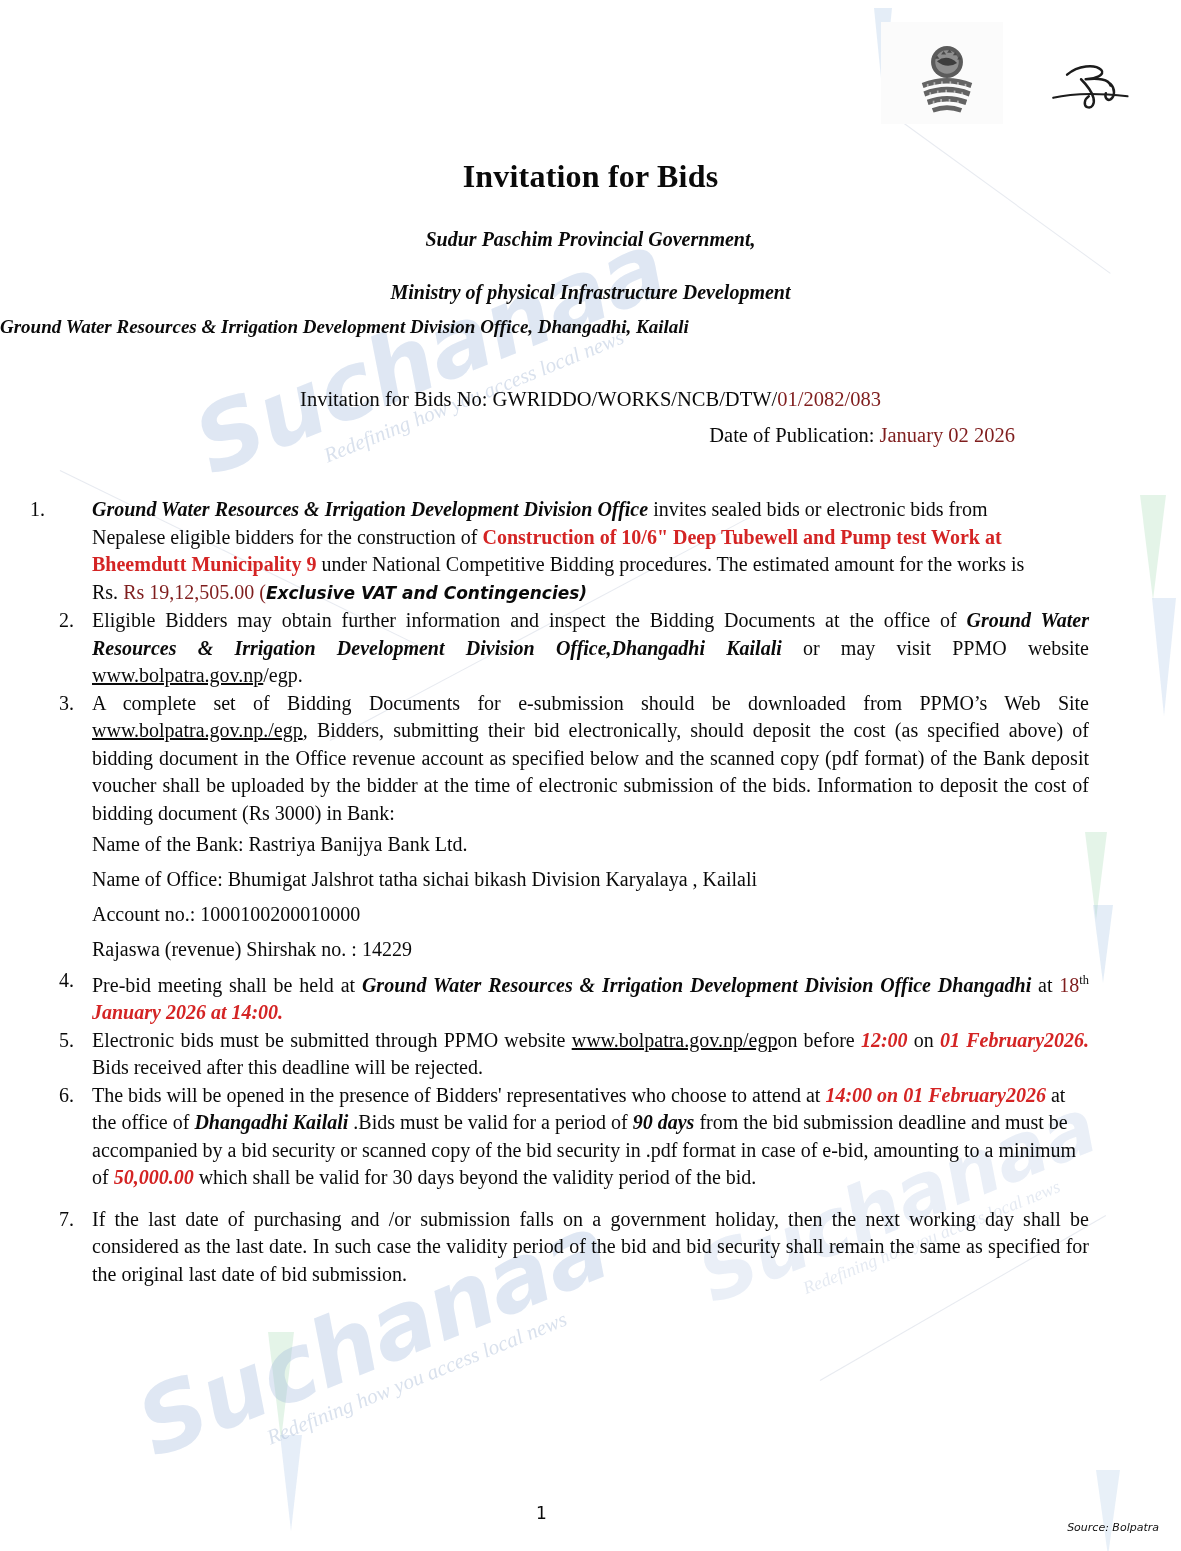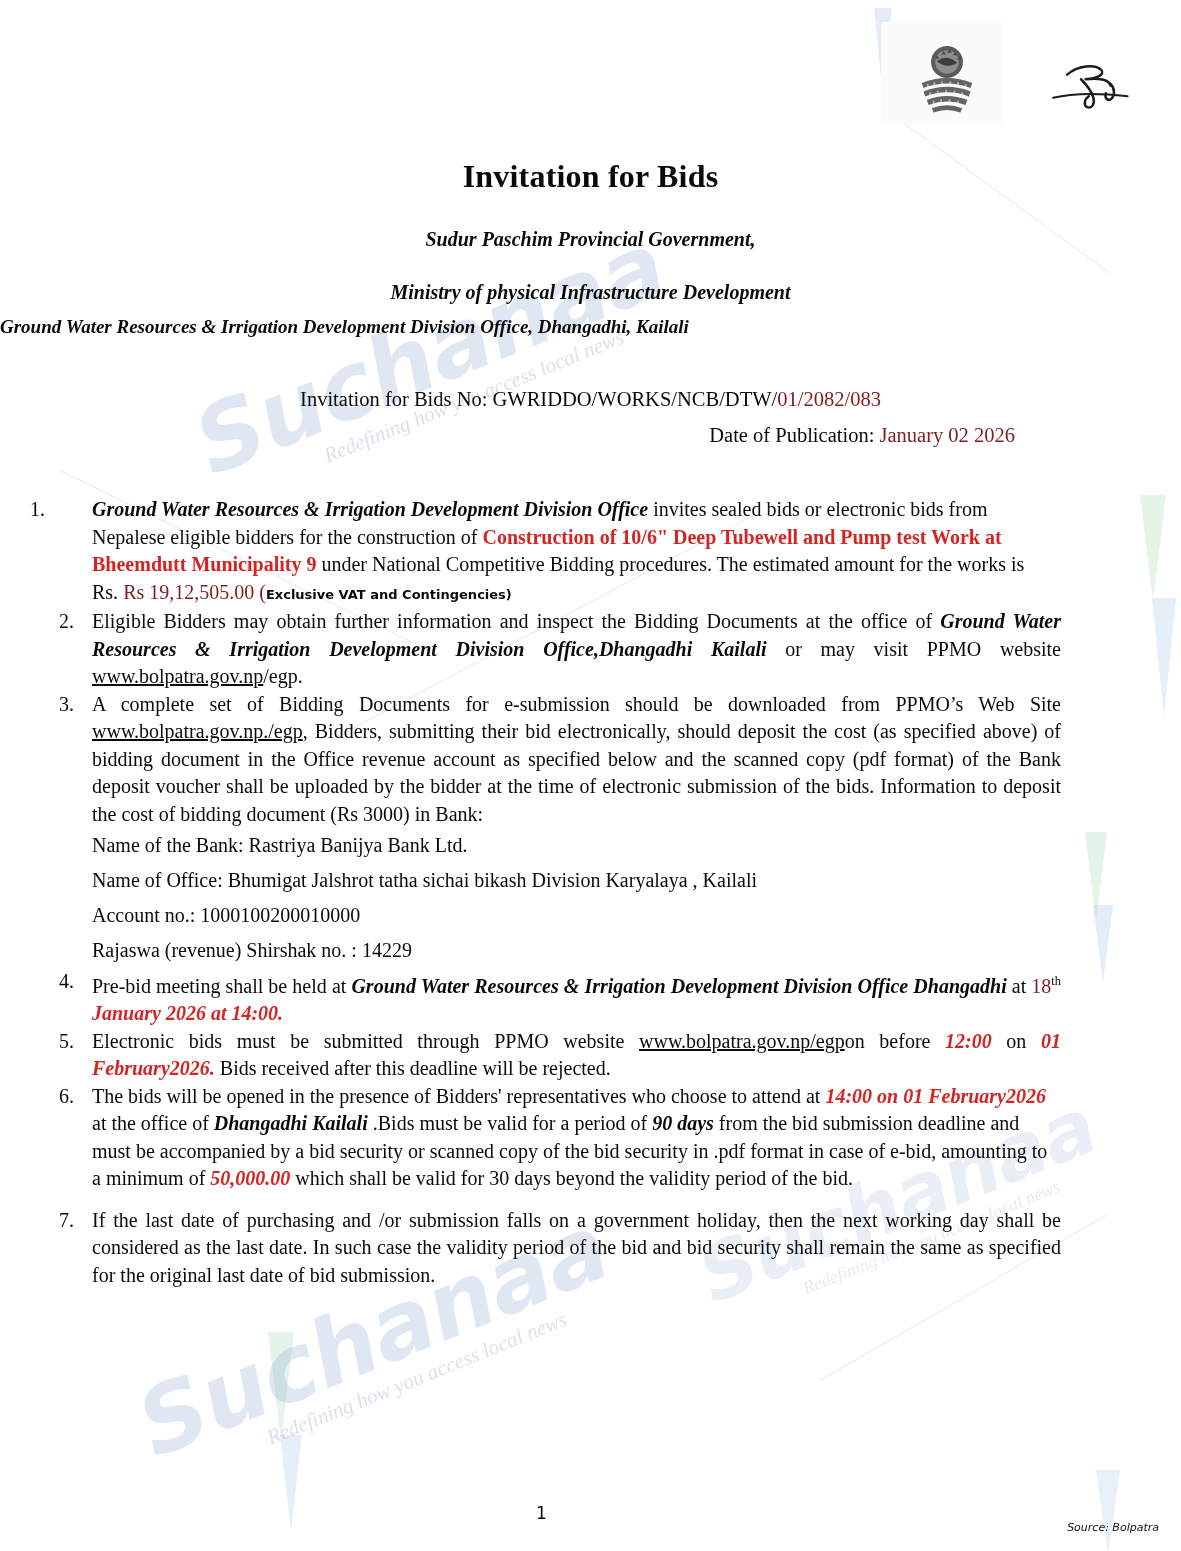--- a/index.html
+++ b/index.html
@@ -215,21 +215,21 @@
     width: 92px;
     flex: 0 0 92px;
     text-align: right;
     padding-right: 18px;
     box-sizing: border-box;
     font-size: 20px;
     line-height: 27.5px;
   }
   .cbody {
     flex: 1 1 auto;
-    padding-right: 120px;
+    padding-right: 92px;
     font-size: 20px;
     line-height: 27.5px;
     text-align: justify;
   }
   .cbody.nojust { text-align: left; }
   .c1 .cnum { width: 92px; flex: 0 0 92px; padding-right: 0; text-align: left; padding-left: 30px; }
   .c1 .cbody { padding-right: 130px; }
 
   .bankline {
     font-size: 20px;
@@ -239,21 +239,22 @@
   .indent-sm { padding-left: 4px; }
 
   b.red, span.red { color: #7f1d1d; }
   .red-b { color: #d42424; font-weight: bold; }
   .red-bi { color: #d42424; font-weight: bold; font-style: italic; }
   .bi { font-weight: bold; font-style: italic; }
   .u { text-decoration: underline; }
   .sans-b {
     font-family: "DejaVu Sans", sans-serif;
     font-weight: bold;
-    font-size: 13px;
+    font-size: 17px;
+    font-style: italic;
   }
   sup { font-size: 0.62em; vertical-align: super; }
 
   .pageno {
     position: absolute;
     left: 0; top: 1503px; width: 1181px;
     text-align: center;
     padding-right: 98px;
     box-sizing: border-box;
     font-family: "DejaVu Sans", sans-serif;

